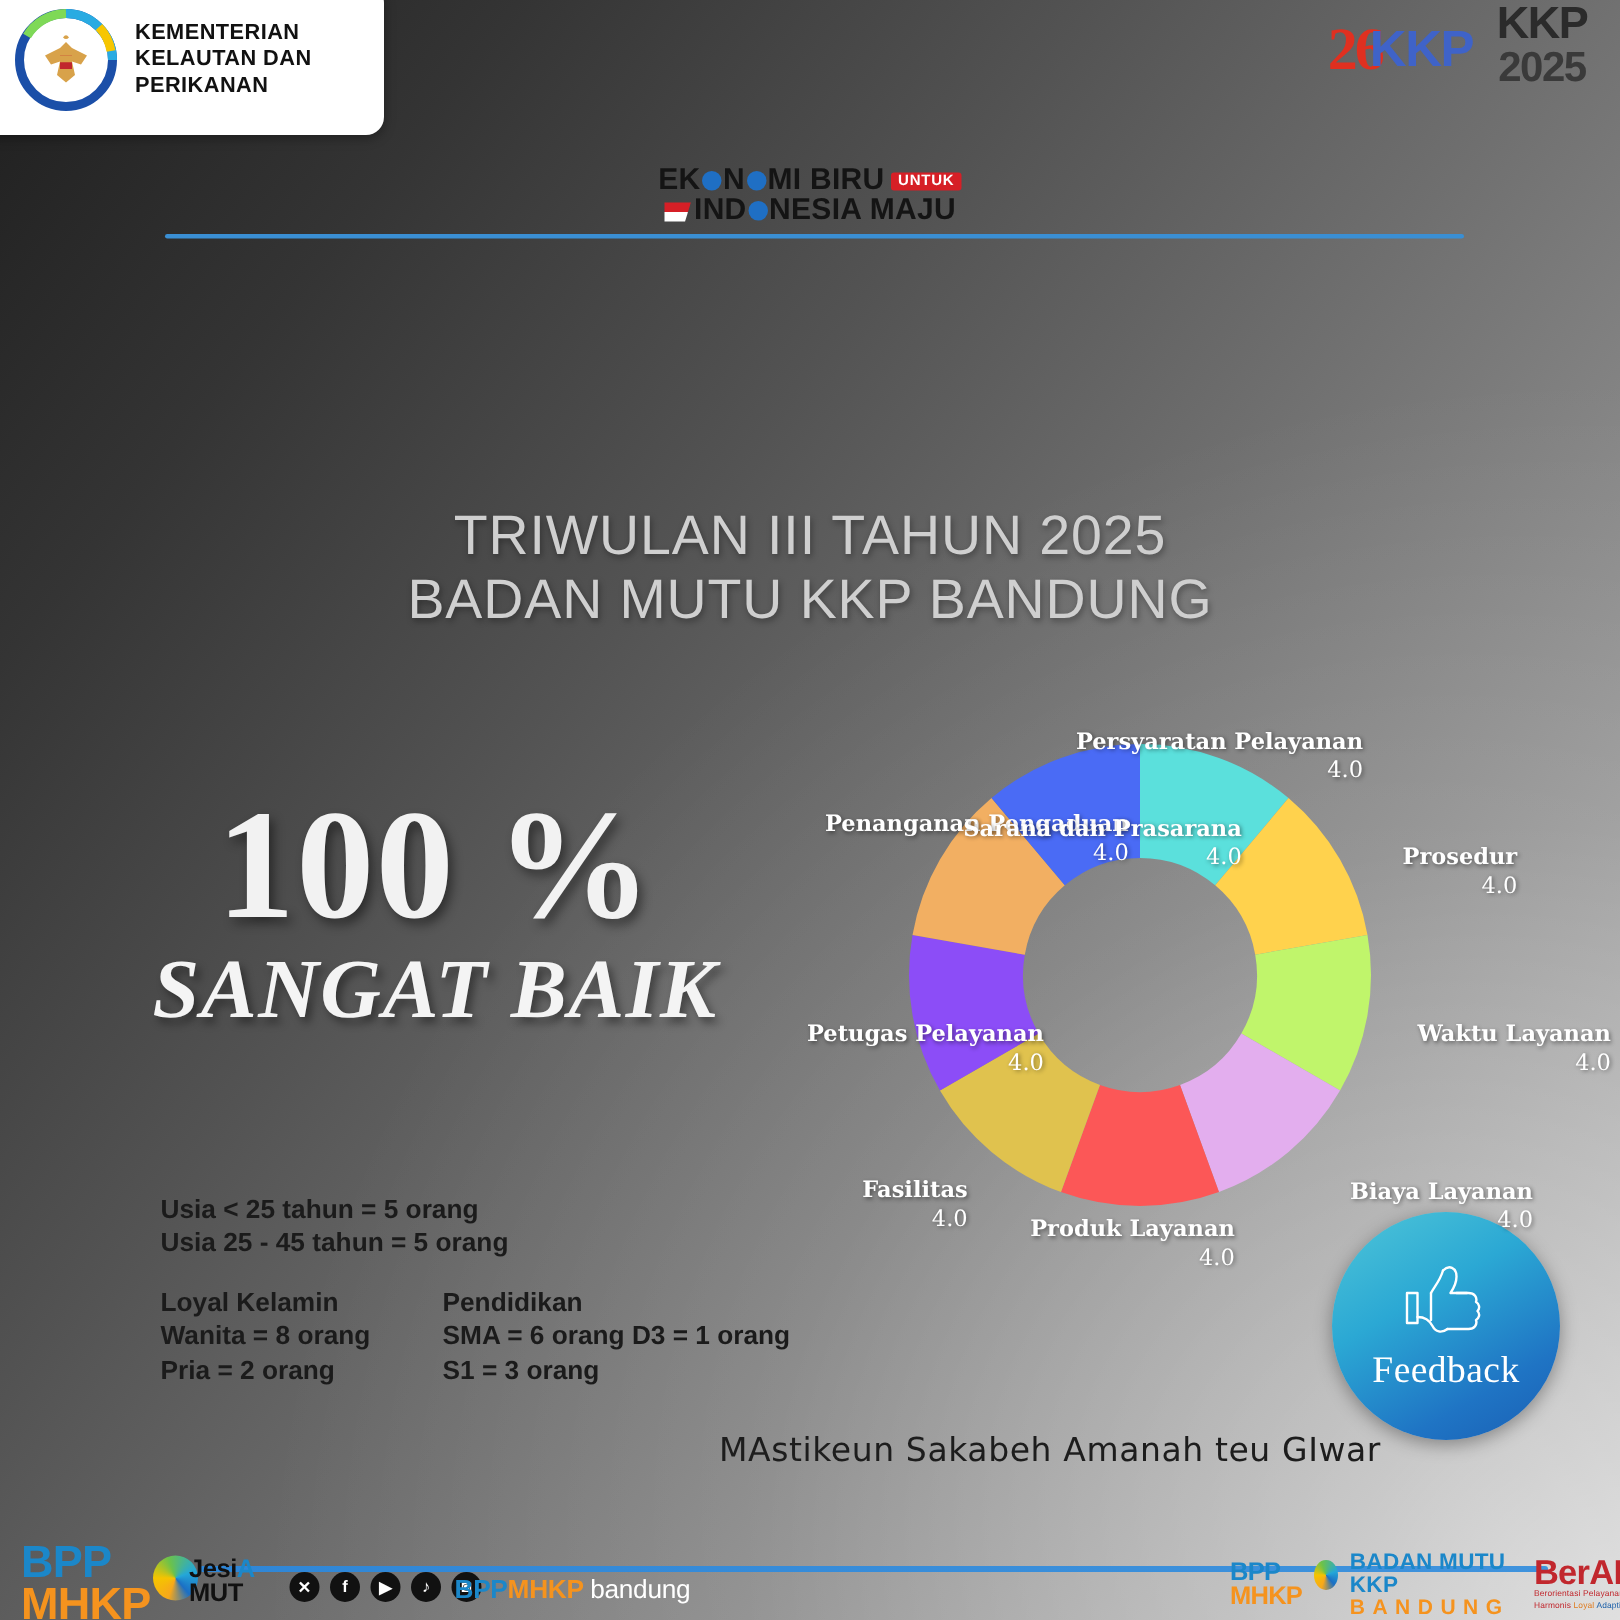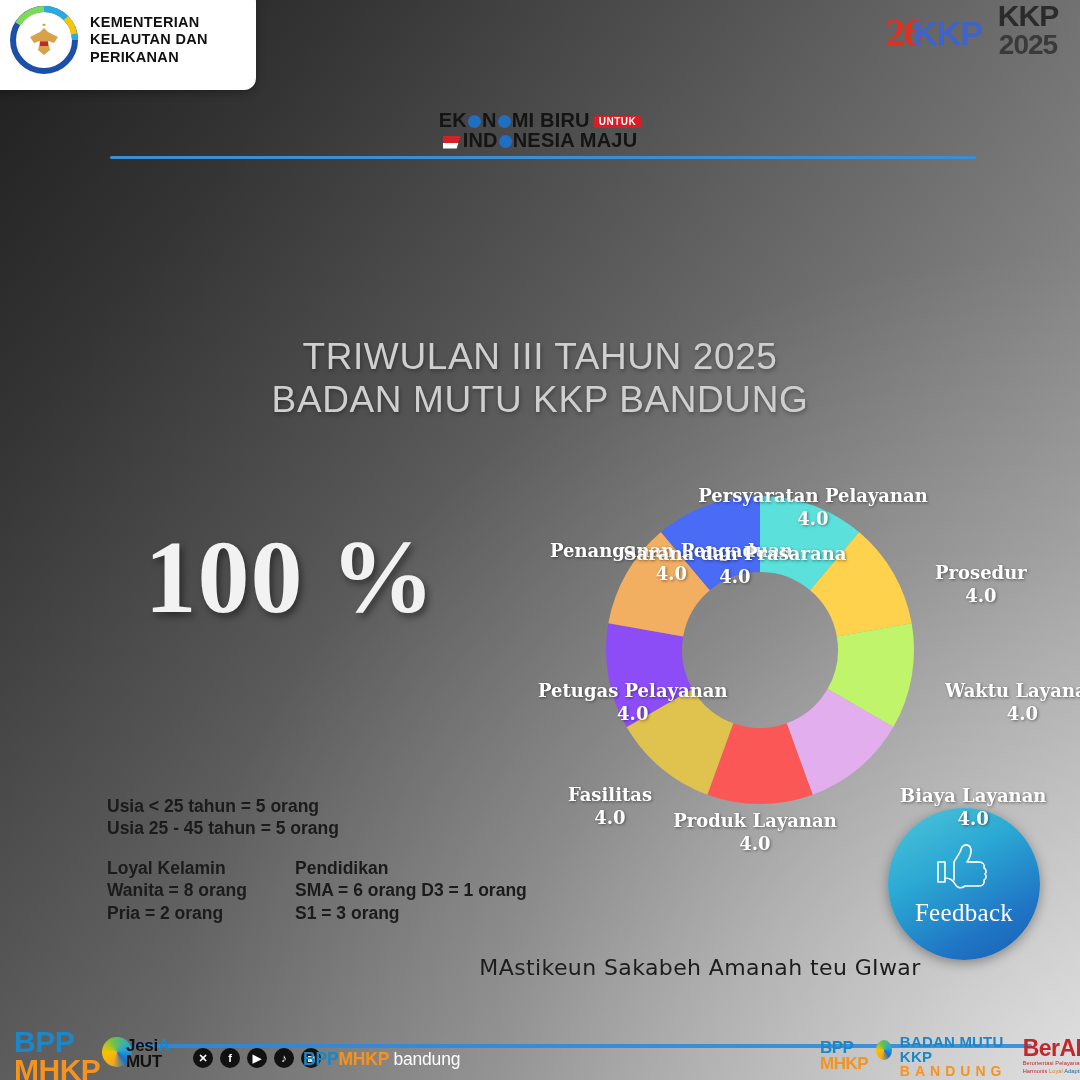--- a/index.html
+++ b/index.html
@@ -118,24 +118,24 @@
     display:flex;flex-direction:column;align-items:center;justify-content:center;gap:2px;
   }
   .feedback .fb-label{
     font-family:"Liberation Serif",serif;font-size:25px;color:#fff;margin-top:-4px;letter-spacing:.3px;
   }
 
   
   .donut-wrap{position:absolute;left:600px;top:490px;width:320px;height:320px;}
   .donut-label{
     position:absolute;color:#ffffff;font-family:"DejaVu Serif",serif;font-weight:bold;
-    font-size:18px;line-height:1.25;text-align:center;white-space:nowrap;
+    font-size:15px;line-height:1.25;text-align:center;white-space:nowrap;
     text-shadow:1px 1px 3px rgba(0,0,0,.45);
   }
-  .donut-label .val{display:block;font-weight:bold;}
+  .donut-label .val{display:block;font-weight:normal;text-align:right;}
 
   
   .footer{position:absolute;left:0;bottom:0;width:924px;height:58px;}
   .bpp-logo{display:flex;flex-direction:column;line-height:.92;font-weight:bold;font-size:30px;letter-spacing:-.5px;}
   .bpp-logo .bpp{color:#1b87c9;}
   .bpp-logo .mhkp{color:#F5931E;}
   .fish-mark{
     width:30px;height:30px;border-radius:50%;
     background:conic-gradient(from 200deg,#f7a81b 0deg,#f5c400 70deg,#6cc24a 140deg,#24a7d8 230deg,#1b6fc4 300deg,#f7a81b 360deg);
     display:inline-block;position:relative;top:-4px;margin-left:2px;
@@ -208,20 +208,21 @@
 
   <div class="divider-top"></div>
 
   <div class="subtitle">
     <div>TRIWULAN III TAHUN 2025</div>
     <div>BADAN MUTU KKP BANDUNG</div>
   </div>
 
   <div class="pct-wrap">
     <div class="pct">100 %</div>
+    <div class="pct-sub">SANGAT BAIK</div>
   </div>
 
   <div class="demo">
     <div>Usia &lt; 25 tahun = 5 orang</div>
     <div>Usia 25 - 45 tahun = 5 orang</div>
     <div class="gap"></div>
     <div class="demo-cols">
       <div class="demo-col-a">
         <div>Loyal Kelamin</div>
         <div>Wanita = 8 orang</div>

